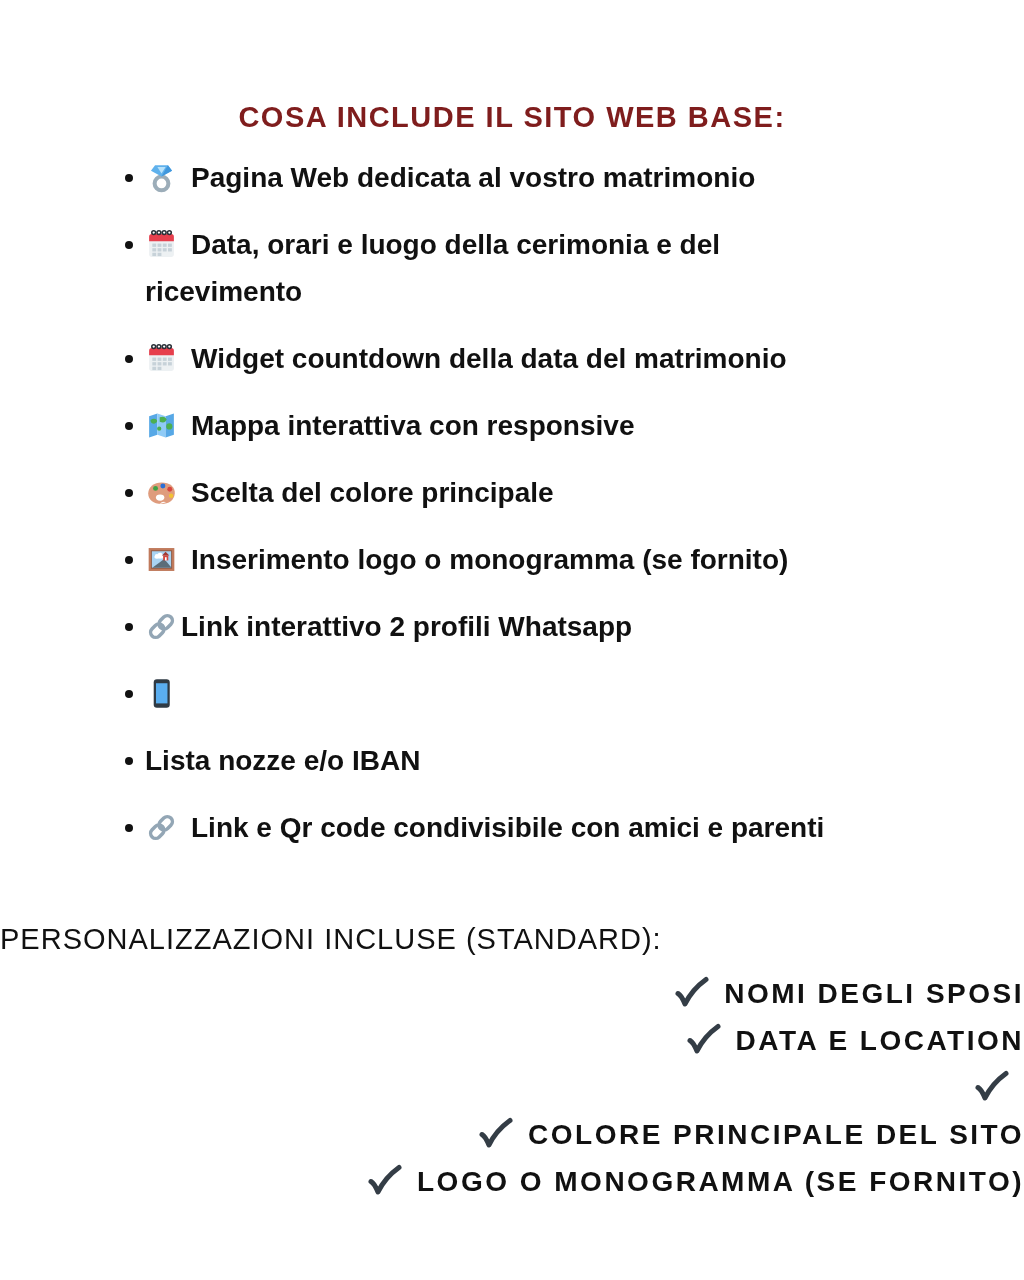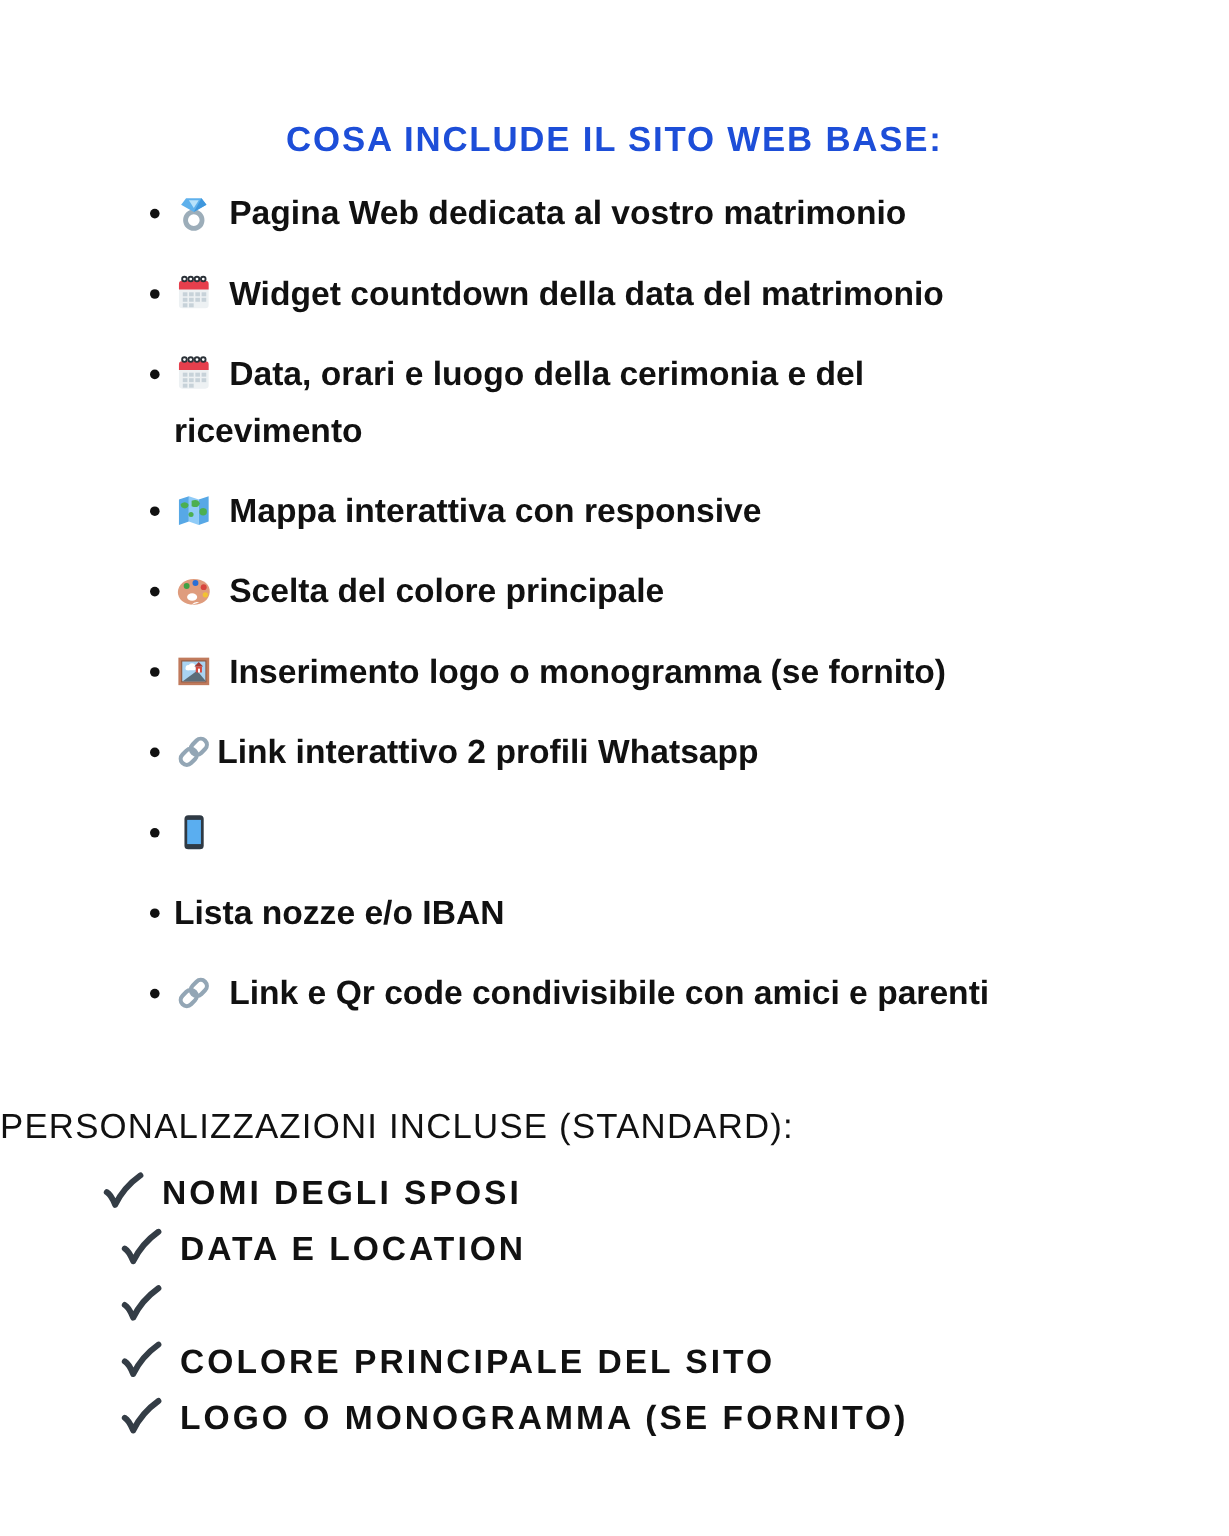--- a/index.html
+++ b/index.html
@@ -4,21 +4,21 @@
 <style>
   html,body{margin:0;padding:0;background:#e9e9e9;}
   .page{
     width:1024px;height:1280px;background:#ffffff;position:relative;
     margin:0 auto;overflow:hidden;
     font-family:"Liberation Sans",sans-serif;color:#111111;
   }
   
   .title{
     margin:0;padding-top:101px;text-align:center;
-    font-size:29px;font-weight:700;letter-spacing:1.5px;color:#1d4ed8;
+    font-size:29px;font-weight:700;letter-spacing:1.5px;color:#7f1d1d;
   }
   ul.included{
     list-style:none;margin:17px 0 0 145px;padding:0;width:860px;
   }
   ul.included li{
     position:relative;font-size:28px;font-weight:700;line-height:47px;
     white-space:nowrap;
     margin-top:20px;
   }
   ul.included .bullet{
@@ -27,21 +27,21 @@
   }
   .emoji{display:inline-block;width:33px;height:33px;vertical-align:-7px;margin-right:13px;}
   .emoji.tight{margin-right:3px;}
   .emoji svg{width:33px;height:33px;display:block;}
   .cont{display:block;}
   
   .title2{
     margin:72px 0 0;text-align:left;
     font-size:29px;font-weight:400;letter-spacing:1px;color:#111;
   }
-  ul.checks{list-style:none;margin:14px 12px 0 84px;padding:0;}
+  ul.checks{list-style:none;margin:14px 0 0 84px;padding:0;text-align:right;}
   ul.checks li{
     font-size:28px;font-weight:700;letter-spacing:2.5px;line-height:47px;
     white-space:nowrap;color:#111;
   }
   ul.checks li + li{margin-left:15px;}
   .check{display:inline-block;width:38px;height:34px;vertical-align:-7px;margin-right:13px;}
   .check svg{width:38px;height:34px;display:block;}
 </style>
 </head>
 <body>
@@ -147,27 +147,27 @@
 
   <ul class="included">
     <li>
       <span class="bullet"></span><span class="emoji"><svg viewBox="0 0 36 36">
             <use href="#ico-ring"></use>
           </svg></span><span>Pagina Web dedicata al vostro matrimonio</span>
     </li>
     <li>
       <span class="bullet"></span><span class="emoji"><svg viewBox="0 0 36 36">
             <use href="#ico-calendar"></use>
-          </svg></span><span>Widget countdown della data del matrimonio</span>
-    </li>
-    <li>
-      <span class="bullet"></span><span class="emoji"><svg viewBox="0 0 36 36">
-            <use href="#ico-calendar"></use>
           </svg></span><span>Data, orari e luogo della cerimonia e del</span>
       <span class="cont">ricevimento</span>
+    </li>
+    <li>
+      <span class="bullet"></span><span class="emoji"><svg viewBox="0 0 36 36">
+            <use href="#ico-calendar"></use>
+          </svg></span><span>Widget countdown della data del matrimonio</span>
     </li>
     <li>
       <span class="bullet"></span><span class="emoji"><svg viewBox="0 0 36 36">
             <use href="#ico-map"></use>
           </svg></span><span>Mappa interattiva con responsive</span>
     </li>
     <li>
       <span class="bullet"></span><span class="emoji"><svg viewBox="0 0 36 36">
             <use href="#ico-palette"></use>
           </svg></span><span>Scelta del colore principale</span>

